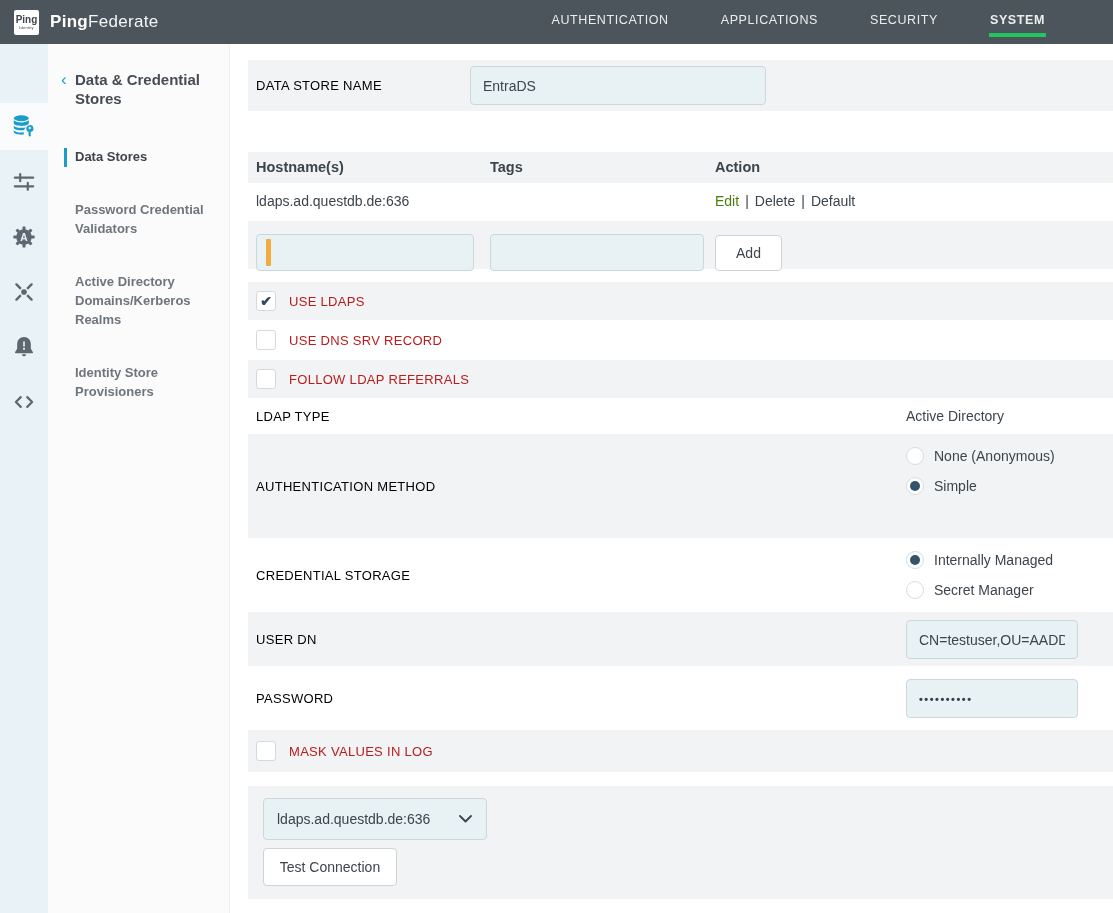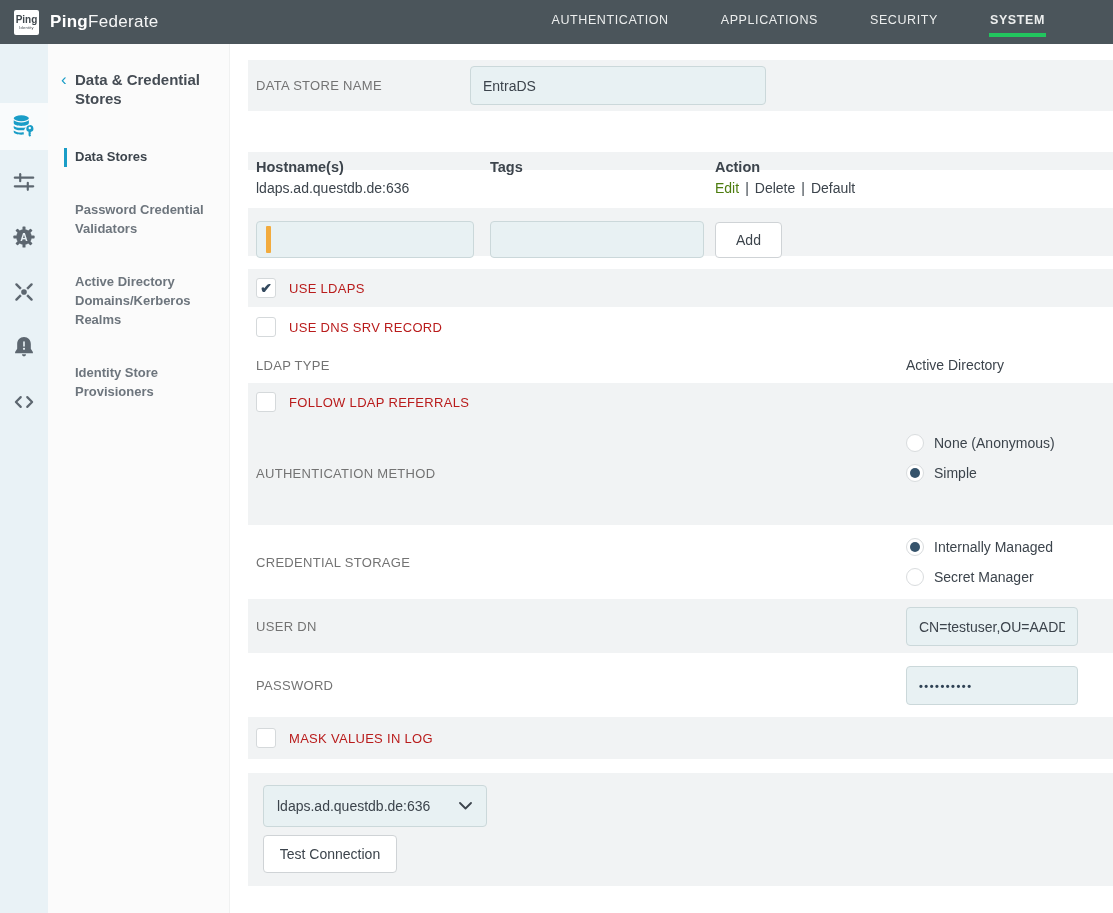--- a/index.html
+++ b/index.html
@@ -38,35 +38,35 @@
     font-size:13px; font-weight:700; color:#6d757d; line-height:19px; cursor:pointer; }
   .side-item .bar { display:none; position:absolute; left:16px; top:1px; width:3px;
     height:19px; background:#1a9dc7; }
   .side-item.active { color:#3c444c; }
   .side-item.active .bar { display:block; }
 
   
   .main { position:absolute; left:230px; top:44px; width:883px; height:869px; background:#fff; }
   .frow { position:relative; margin-left:18px; width:865px; }
   .gray { background:#f1f3f4; }
-  .flabel { font-size:13px; color:#737373; letter-spacing:.3px; padding-left:8px; }
+  .flabel { font-size:13px; color:#000000; letter-spacing:.3px; padding-left:8px; }
   .val-text { font-size:14px; color:#3c444c; }
 
   input.pfield { background:#e8f1f3; border:1px solid #cbd8da; border-radius:4px;
     font-family:"Liberation Sans",sans-serif; font-size:14px; color:#3c444c;
     padding:0 12px; outline:none; }
 
   .sp16 { height:16px; } .sp41 { height:41px; } .sp13 { height:13px; } .sp14 { height:14px; }
 
   
   #row-name { height:51px; display:flex; align-items:center; }
   #name-input { position:absolute; left:222px; top:6px; width:296px; height:39px; }
 
   
-  #thead { height:18px; font-size:14.5px; font-weight:700; color:#3c444c; }
+  #thead { height:31px; font-size:14.5px; font-weight:700; color:#3c444c; }
   #thead span { position:absolute; top:0; line-height:31px; }
   .col1 { left:8px; } .col2 { left:242px; } .col3 { left:467px; }
   #trow { height:38px; font-size:14px; color:#3c444c; }
   #trow .cell { position:absolute; top:0; line-height:36px; }
   .link-blue { color:#4d7c0f; cursor:pointer; }
   .link-dark { color:#3c444c; cursor:pointer; }
   .act-sep { color:#3c444c; margin:0 6px; }
   #tinput { height:48px; }
   #host-input { position:absolute; left:8px; top:13px; width:218px; height:37px; padding-left:22px; }
   .req-caret { position:absolute; left:18px; top:18px; width:5px; height:27px;
@@ -264,28 +264,28 @@
   <div class="frow gray checkrow h38">
     <span class="cb checked">
         <span class="mark">✔</span>
       </span>
     <span class="cb-label">USE LDAPS</span>
   </div>
   <div class="frow checkrow h40">
     <span class="cb"></span>
     <span class="cb-label">USE DNS SRV RECORD</span>
   </div>
+  <div class="frow gray checkrow h38">
+    <span class="cb"></span>
+    <span class="cb-label">FOLLOW LDAP REFERRALS</span>
+  </div>
+
   <div class="frow" id="row-ldaptype">
     <span class="flabel">LDAP TYPE</span>
     <span class="rcol-abs val-text">Active Directory</span>
-  </div>
-
-  <div class="frow gray checkrow h38">
-    <span class="cb"></span>
-    <span class="cb-label">FOLLOW LDAP REFERRALS</span>
   </div>
 
   <div class="frow gray" id="row-auth">
     <span class="flabel">AUTHENTICATION METHOD</span>
     <div class="radio-stack">
       <div class="radio-line">
         <span class="radio"></span>
         <span class="radio-label">None (Anonymous)</span>
       </div>
       <div class="radio-line">

